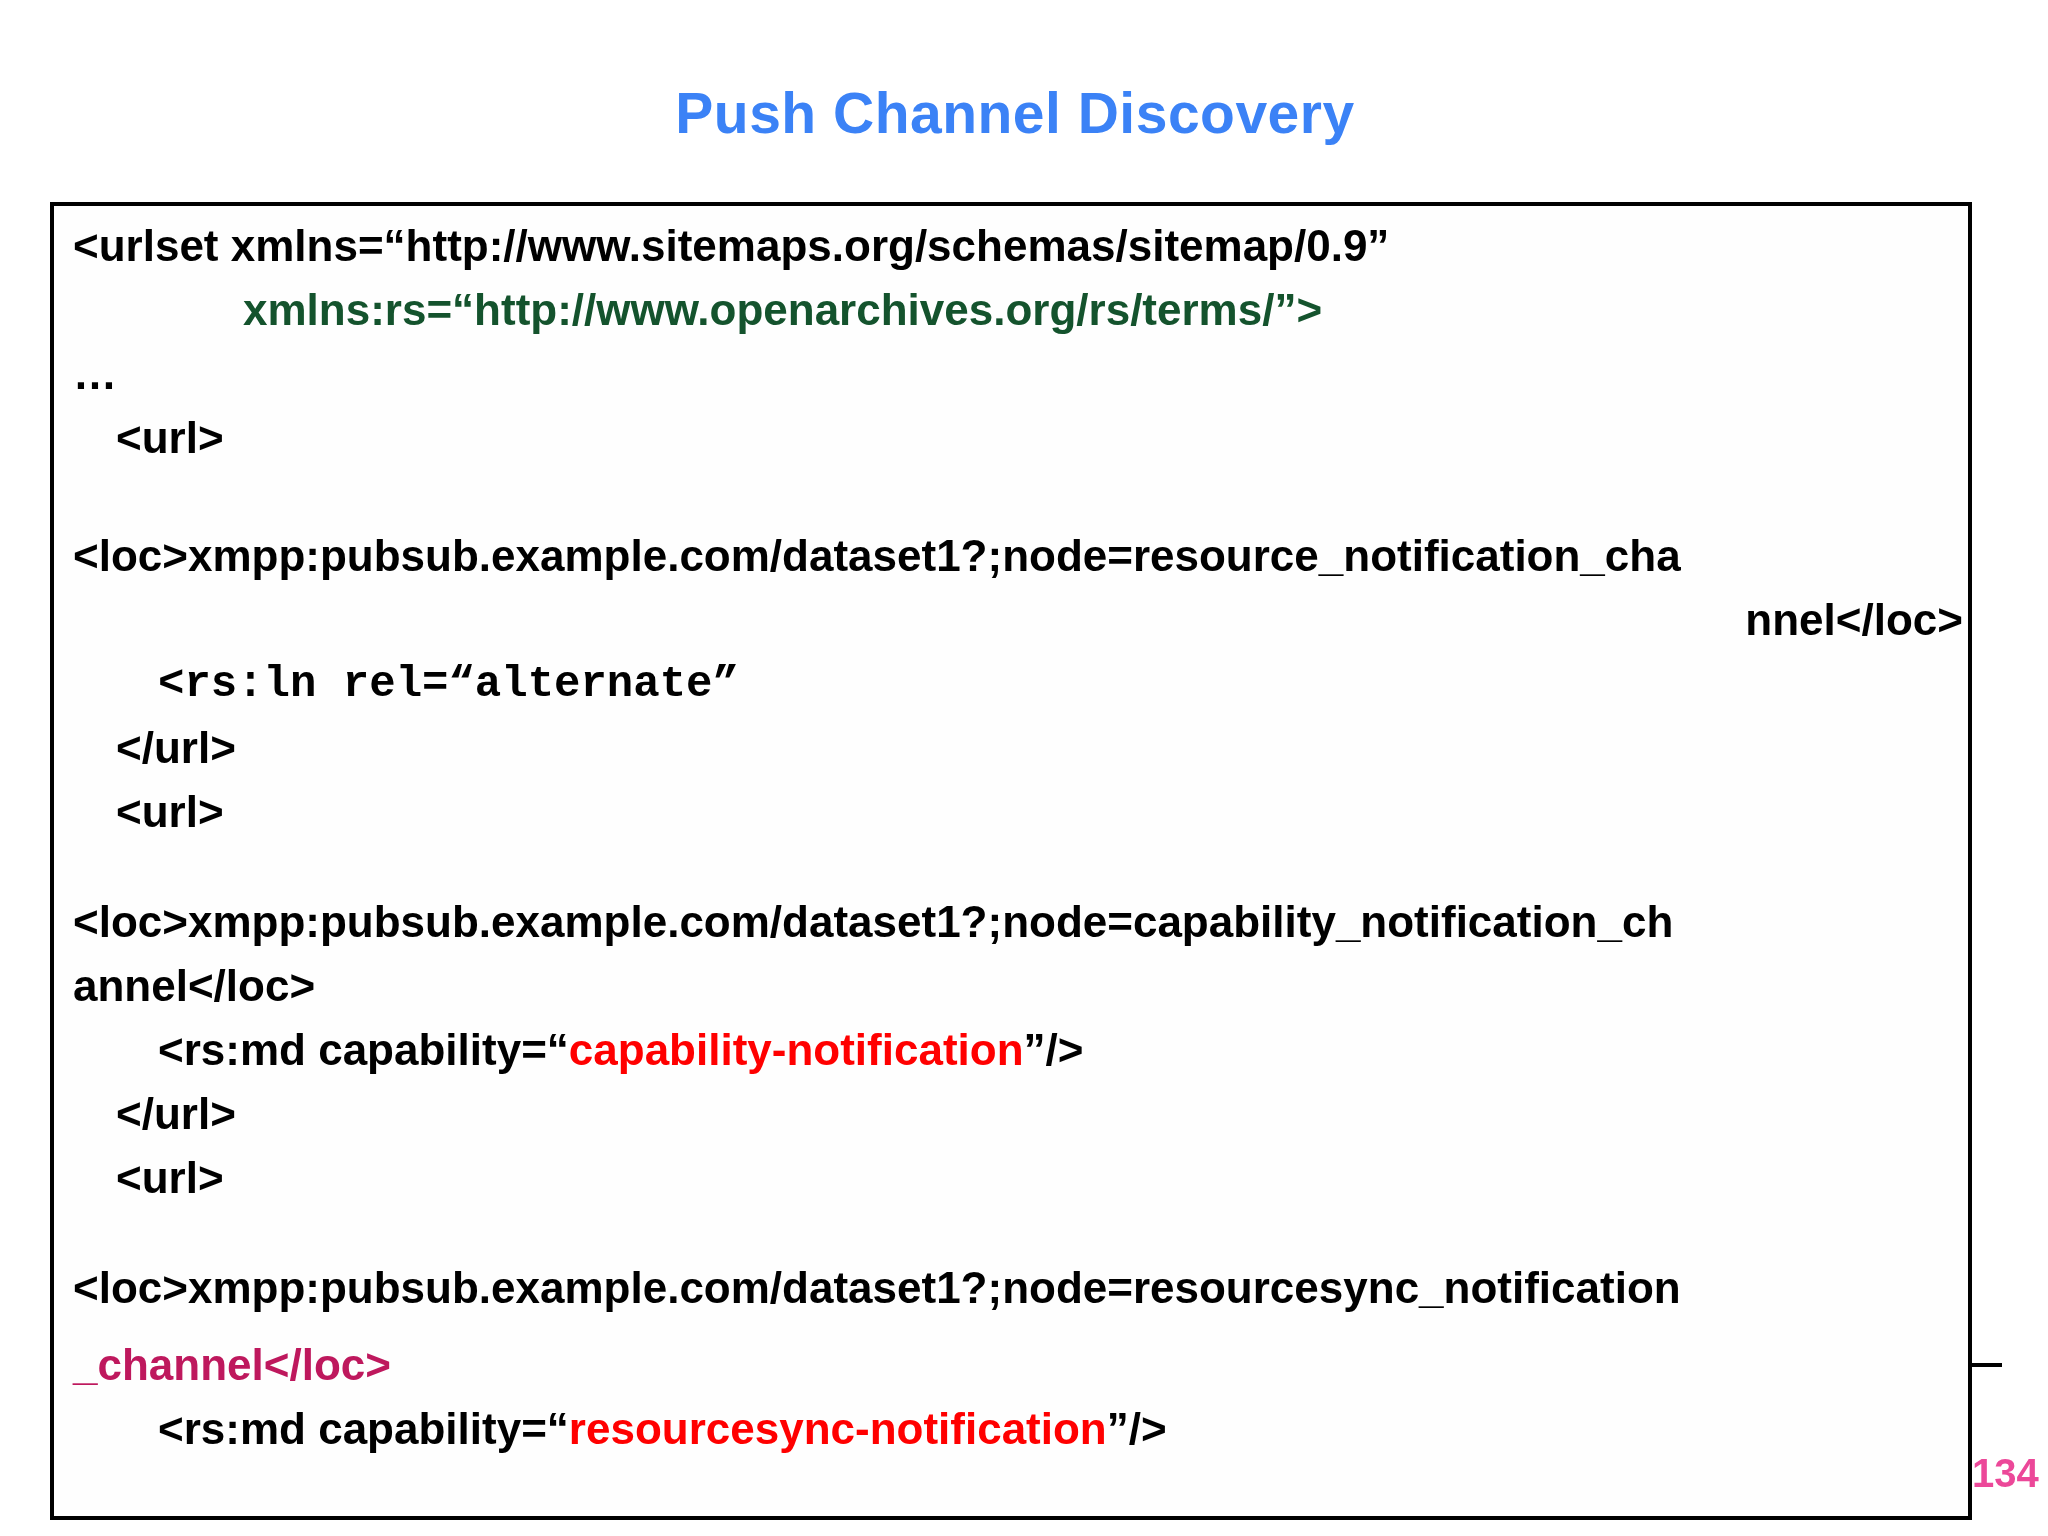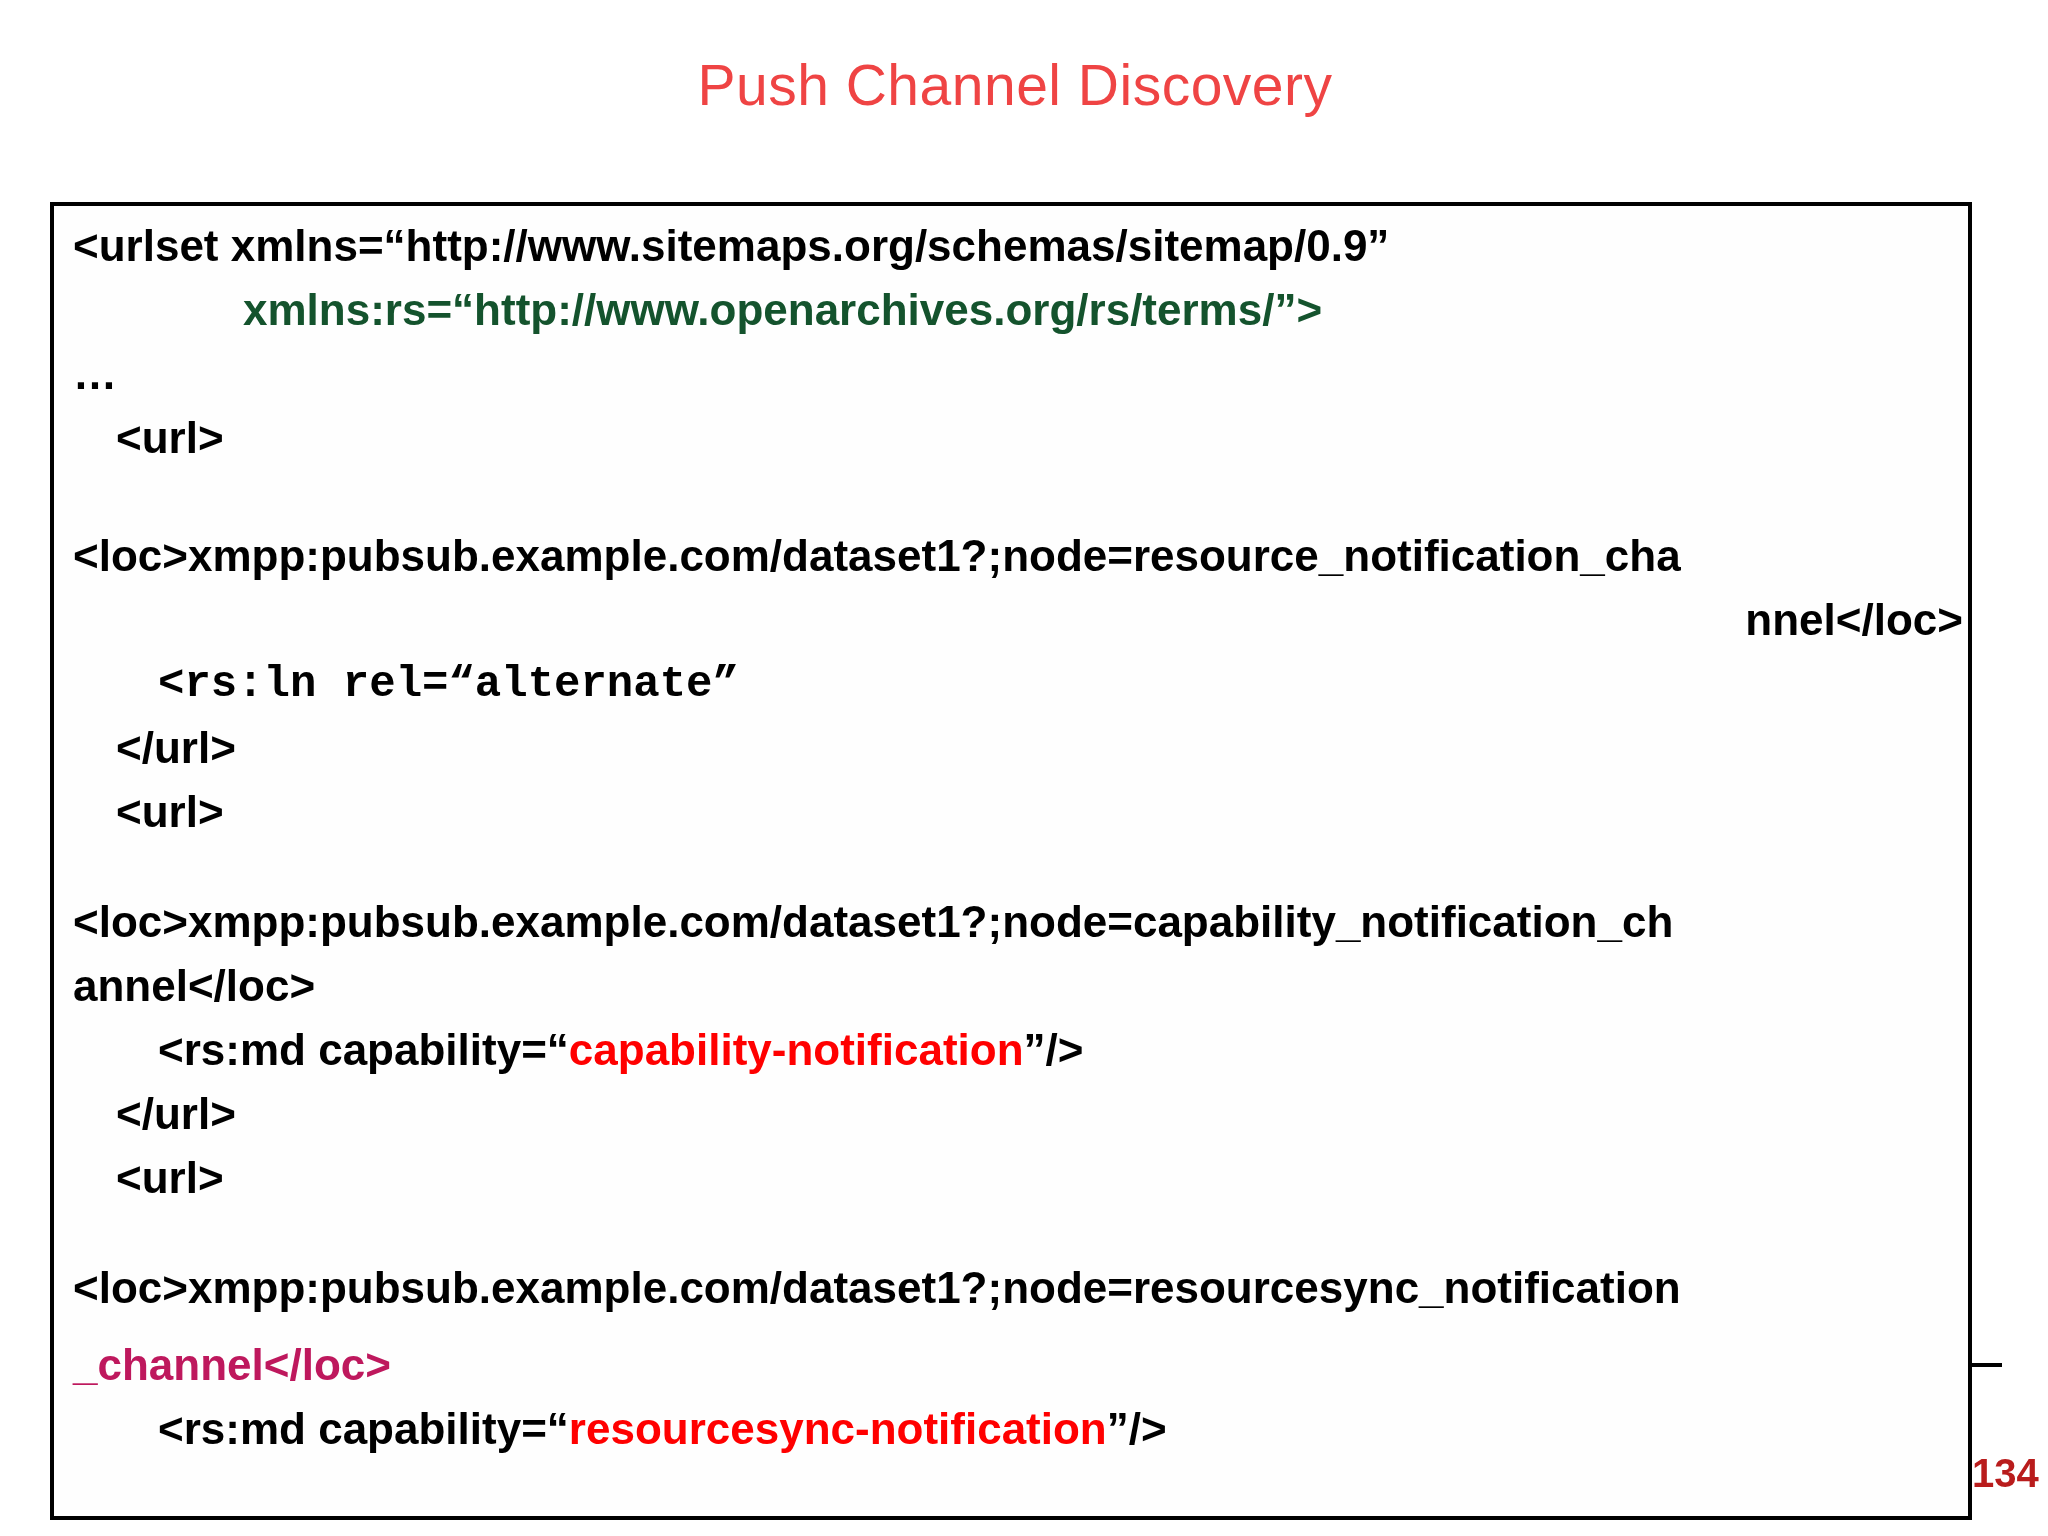--- a/index.html
+++ b/index.html
@@ -11,26 +11,26 @@
     position: relative;
     width: 2048px;
     height: 1536px;
     overflow: hidden;
     font-family: "Liberation Sans", sans-serif;
   }
 
   .slide-title {
     position: absolute;
     left: 0;
-    top: 52px;
+    top: 80px;
     width: 2030px;
     text-align: center;
     font-size: 57px;
-    font-weight: 400;
-    color: #ef4444;
+    font-weight: 700;
+    color: #3b82f6;
     letter-spacing: 0.5px;
     z-index: 2;
   }
 
   
   .code-box-bg {
     position: absolute;
     left: 50px;
     top: 202px;
     width: 1922px;
@@ -85,21 +85,21 @@
     background: #000000;
     z-index: 4;
   }
 
   .page-number {
     position: absolute;
     left: 1972px;
     top: 1451px;
     font-size: 40px;
     font-weight: 700;
-    color: #b91c1c;
+    color: #ec4899;
     z-index: 4;
   }
 </style>
 </head>
 <body>
 
 <div class="slide-title">Push Channel Discovery</div>
 
 <div class="code-box-bg"></div>
 

